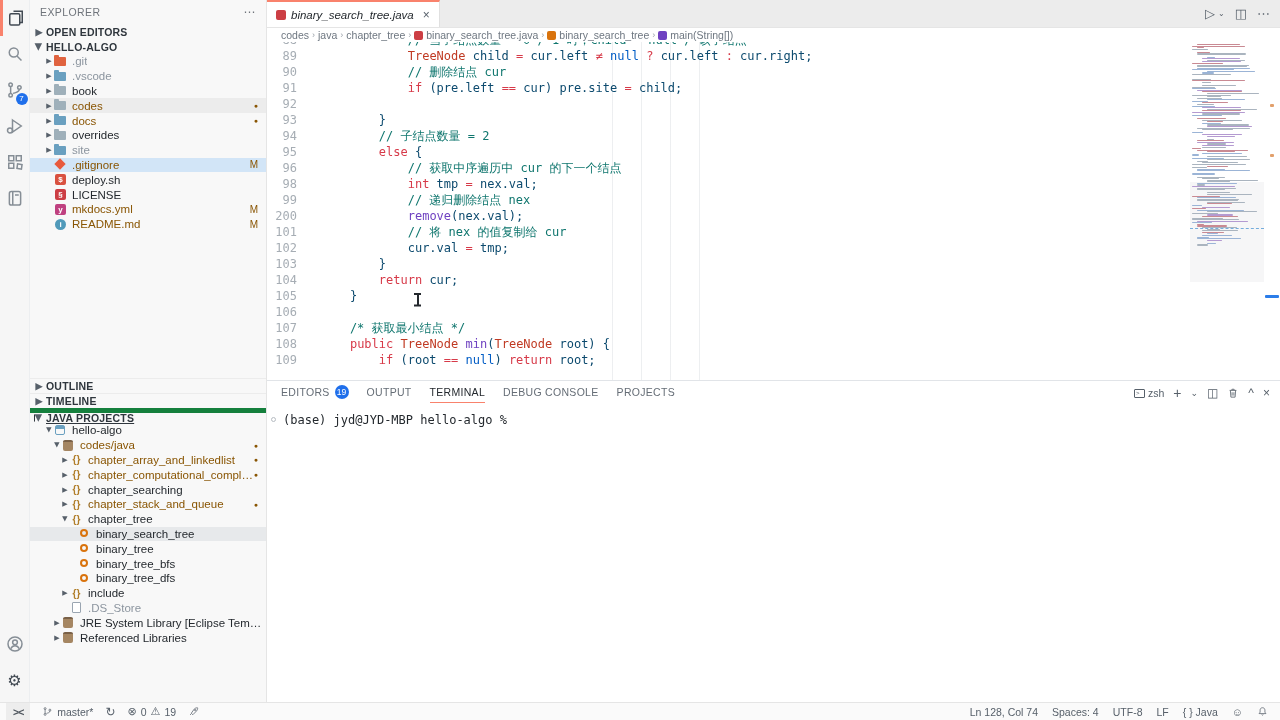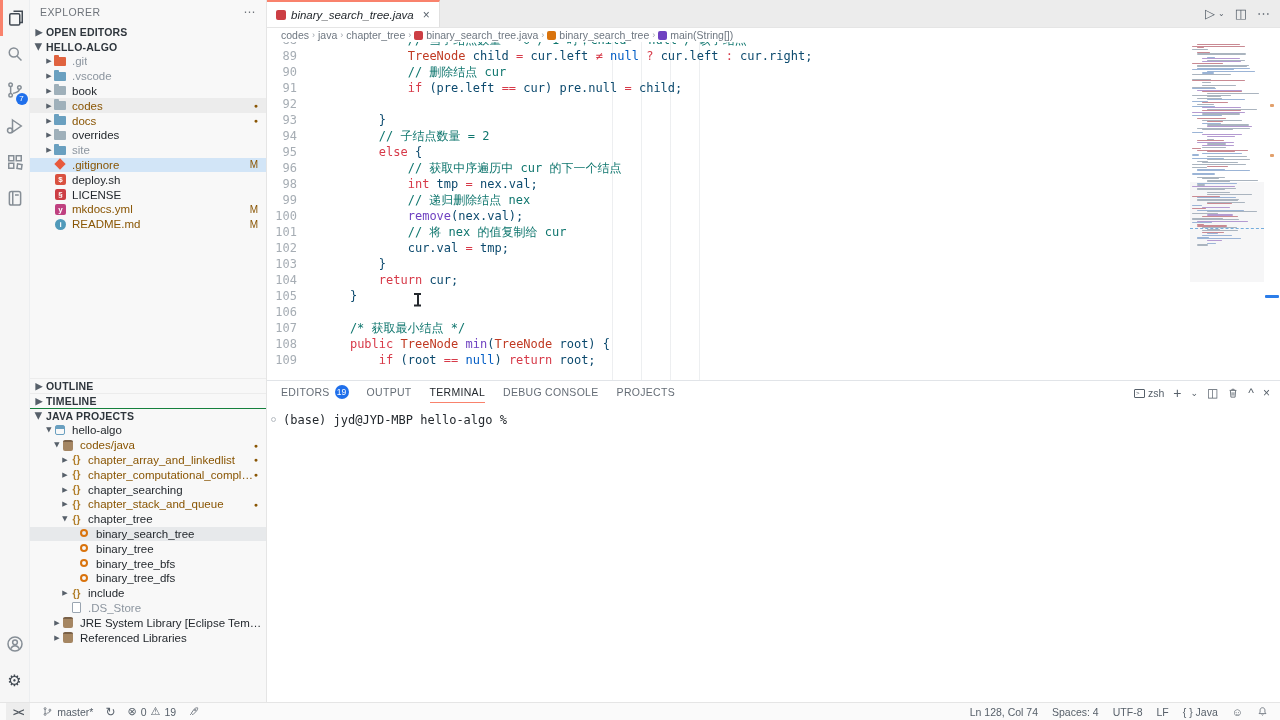--- a/index.html
+++ b/index.html
@@ -279,21 +279,21 @@
 
     <div style="position:absolute;left:0;right:0;top:378px;">
       <div class="sec-head" style="border-top:1px solid #ececec;">
         <span class="chev">▶</span>
           <span>OUTLINE</span>
       </div>
       <div class="sec-head" style="border-top:1px solid #ececec;">
         <span class="chev">▶</span>
           <span>TIMELINE</span>
       </div>
-      <div class="sec-head" style="border-top:1px solid #15803d;">
+      <div class="sec-head" style="border-top:5px solid #15803d;text-decoration:underline;">
         <span class="chev open">▶</span>
           <span>JAVA PROJECTS</span>
       </div>
       <div id="java-tree">
           <div class="row">
             <span style="display: inline-block; width: 14px; flex: 0 0 auto;"></span>
             <span class="chev open" style="font-size: 7px;">▶</span>
             <span class="ticon">
               <span class="i-proj" style="position: absolute; left: 0px; top: 0px;"></span>
             </span>
@@ -438,29 +438,29 @@
         <span class="bc-ico" style="background: rgb(111, 66, 193);"></span>
         <span>main(String[])</span>
       </div>
 
     <div class="editor">
       <div class="guides"></div>
       <div class="codewrap" id="code">
           <div class="cline"><span class="lnum">88</span><span class="ctext"><span class="tk-c">            // 当子结点数量 = 0 / 1 时，child = null / 该子结点</span></span></div>
           <div class="cline"><span class="lnum">89</span><span class="ctext"><span class="tk-p">            </span><span class="tk-t">TreeNode</span><span class="tk-p"> child </span><span class="tk-o">=</span><span class="tk-p"> cur.left </span><span class="tk-o">≠</span><span class="tk-p"> </span><span class="tk-n">null</span><span class="tk-p"> </span><span class="tk-o">?</span><span class="tk-p"> cur.left </span><span class="tk-o">:</span><span class="tk-p"> cur.right;</span></span></div>
           <div class="cline"><span class="lnum">90</span><span class="ctext"><span class="tk-c">            // 删除结点 cur</span></span></div>
-          <div class="cline"><span class="lnum">91</span><span class="ctext"><span class="tk-p">            </span><span class="tk-k">if</span><span class="tk-p"> (pre.left </span><span class="tk-o">==</span><span class="tk-p"> cur) pre.null </span><span class="tk-o">=</span><span class="tk-p"> child;</span></span></div>
+          <div class="cline"><span class="lnum">91</span><span class="ctext"><span class="tk-p">            </span><span class="tk-k">if</span><span class="tk-p"> (pre.left </span><span class="tk-o">==</span><span class="tk-p"> cur) pre.site </span><span class="tk-o">=</span><span class="tk-p"> child;</span></span></div>
           <div class="cline"><span class="lnum">92</span></div>
           <div class="cline"><span class="lnum">93</span><span class="ctext"><span class="tk-p">        }</span></span></div>
           <div class="cline"><span class="lnum">94</span><span class="ctext"><span class="tk-c">        // 子结点数量 = 2</span></span></div>
           <div class="cline"><span class="lnum">95</span><span class="ctext"><span class="tk-p">        </span><span class="tk-k">else</span><span class="tk-p"> {</span></span></div>
           <div class="cline"><span class="lnum">96</span><span class="ctext"><span class="tk-c">            // 获取中序遍历中 cur 的下一个结点</span></span></div>
           <div class="cline"><span class="lnum">98</span><span class="ctext"><span class="tk-p">            </span><span class="tk-k">int</span><span class="tk-p"> tmp </span><span class="tk-o">=</span><span class="tk-p"> nex.val;</span></span></div>
           <div class="cline"><span class="lnum">99</span><span class="ctext"><span class="tk-c">            // 递归删除结点 nex</span></span></div>
-          <div class="cline"><span class="lnum">100</span><span class="ctext"><span class="tk-p">            </span><span class="tk-f">remove</span><span class="tk-p">(nex.val);</span></span></div>
+          <div class="cline"><span class="lnum">200</span><span class="ctext"><span class="tk-p">            </span><span class="tk-f">remove</span><span class="tk-p">(nex.val);</span></span></div>
           <div class="cline"><span class="lnum">101</span><span class="ctext"><span class="tk-c">            // 将 nex 的值复制给 cur</span></span></div>
           <div class="cline"><span class="lnum">102</span><span class="ctext"><span class="tk-p">            cur.val </span><span class="tk-o">=</span><span class="tk-p"> tmp;</span></span></div>
           <div class="cline"><span class="lnum">103</span><span class="ctext"><span class="tk-p">        }</span></span></div>
           <div class="cline"><span class="lnum">104</span><span class="ctext"><span class="tk-p">        </span><span class="tk-k">return</span><span class="tk-p"> cur;</span></span></div>
           <div class="cline"><span class="lnum">105</span><span class="ctext"><span class="tk-p">    }</span></span></div>
           <div class="cline"><span class="lnum">106</span><span class="ctext"><span class="tk-p"></span></span></div>
           <div class="cline"><span class="lnum">107</span><span class="ctext"><span class="tk-c">    /* 获取最小结点 */</span></span></div>
           <div class="cline"><span class="lnum">108</span><span class="ctext"><span class="tk-p">    </span><span class="tk-k">public</span><span class="tk-p"> </span><span class="tk-t">TreeNode</span><span class="tk-p"> </span><span class="tk-f">min</span><span class="tk-p">(</span><span class="tk-t">TreeNode</span><span class="tk-p"> root) {</span></span></div>
           <div class="cline"><span class="lnum">109</span><span class="ctext"><span class="tk-p">        </span><span class="tk-k">if</span><span class="tk-p"> (root </span><span class="tk-o">==</span><span class="tk-p"> </span><span class="tk-n">null</span><span class="tk-p">) </span><span class="tk-k">return</span><span class="tk-p"> root;</span></span></div>
         </div>

